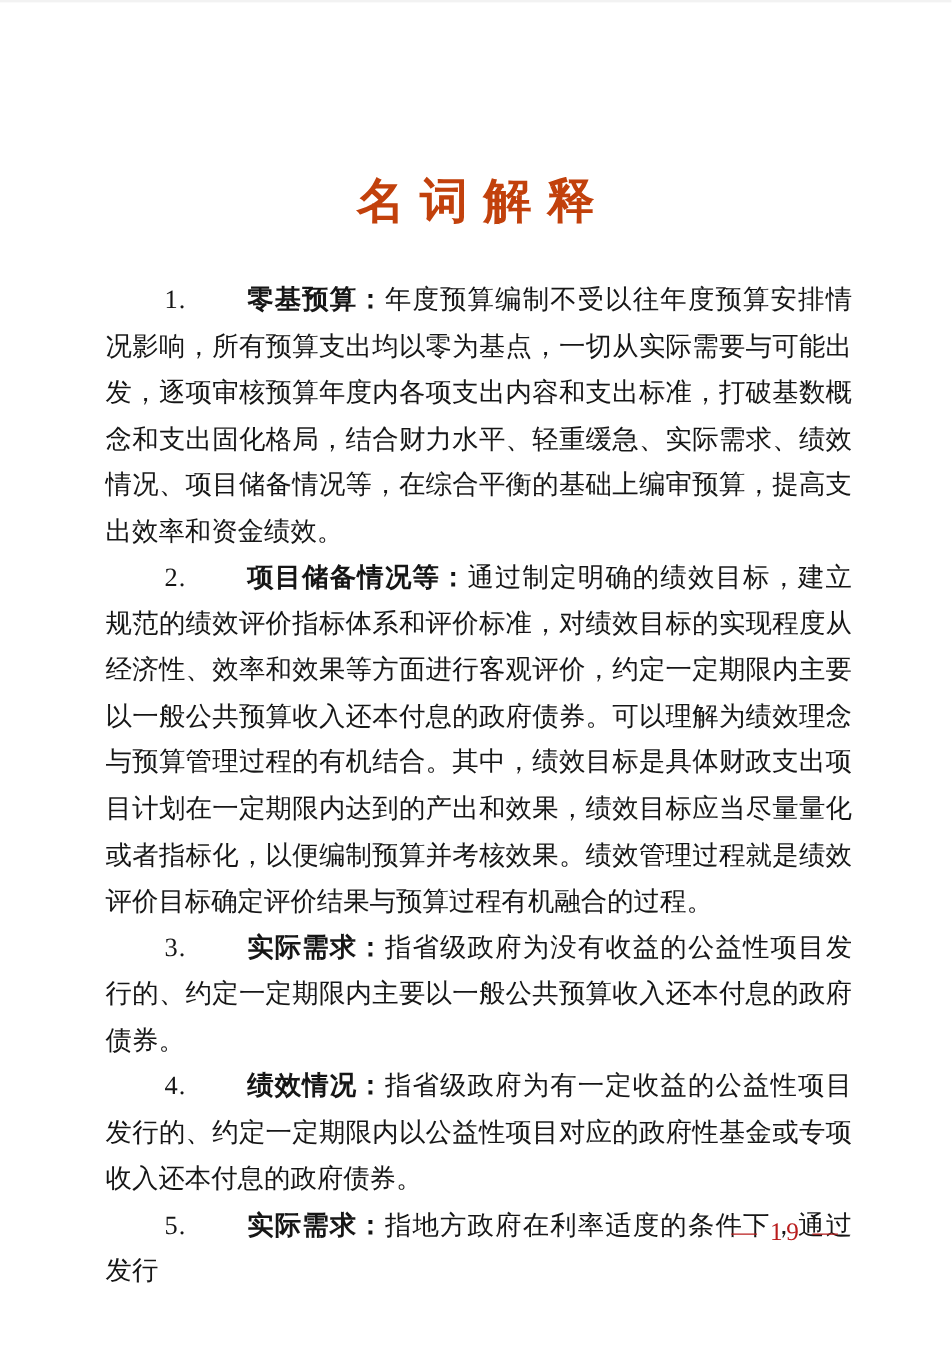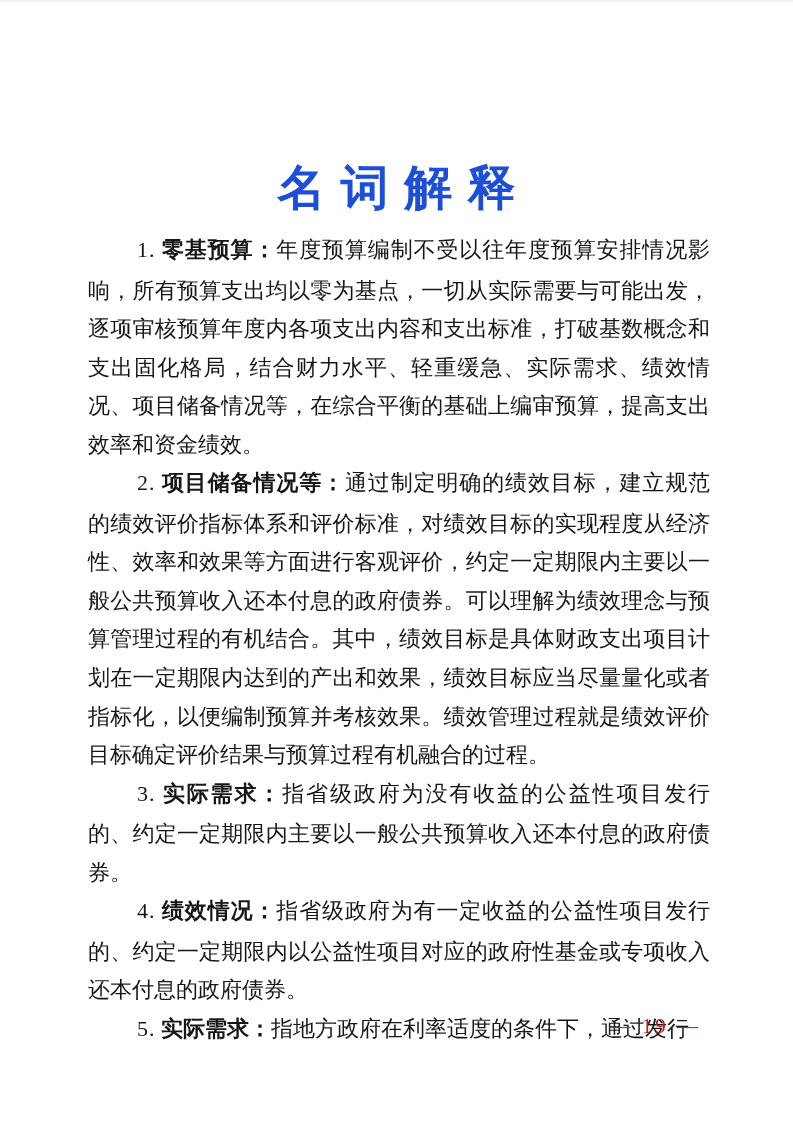--- a/index.html
+++ b/index.html
@@ -15,48 +15,49 @@
     overflow: hidden;
     color: #161616;
     font-family: "Liberation Serif", "DejaVu Serif", serif;
     border-top: 2px solid #f2f2f2;
   }
   .title {
     position: absolute;
     top: 138px;
     left: 0;
     right: 0;
-    margin: 16px;
+    margin: 0;
     text-align: center;
-    font-size: 48px;
+    font-size: 40px;
     font-weight: 700;
     letter-spacing: 0.32em;
     text-indent: 0.32em;
-    color: #1d4ed8;
+    color: #c2410c;
   }
   .content {
     position: absolute;
     top: 229px;
     left: 88px;
     width: 622px;
     font-size: 22px;
     line-height: 38.55px;
     text-align: justify;
   }
   .para {
     margin: 0;
     padding: 0;
     text-indent: 49px;
   }
   .num {
     letter-spacing: 1px;
   }
   .term {
     font-weight: 700;
-    font-family: Liberation Mono, monospace;
+    font-family: Liberation Sans, sans-serif;
+    margin-left: 44px;
   }
   .page-number {
     position: absolute;
     top: 1012px;
     left: 0;
     width: 100%;
     box-sizing: border-box;
     padding-right: 92px;
     text-align: right;
     font-size: 21px;

